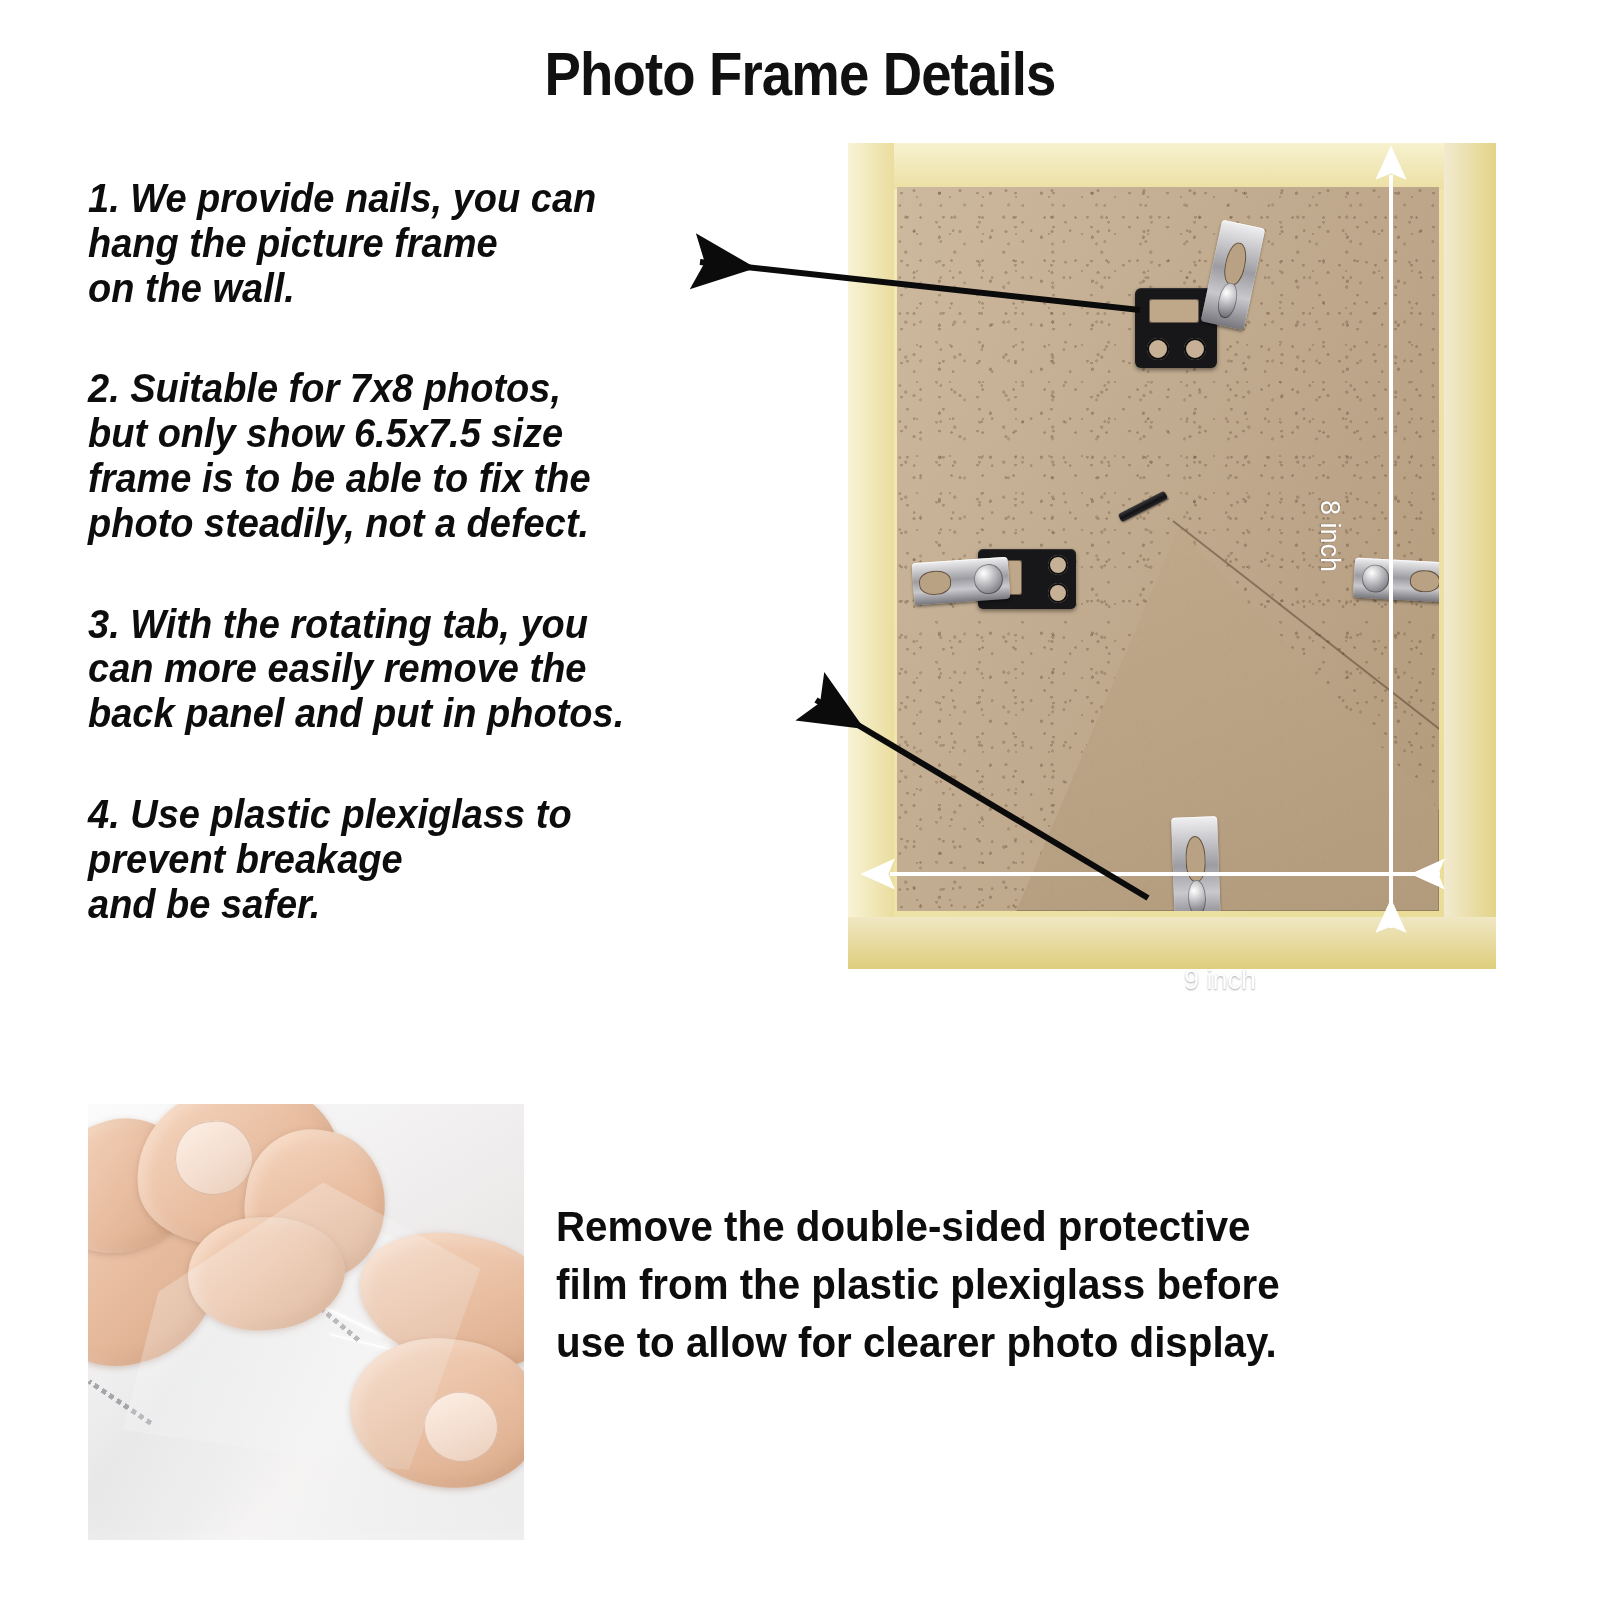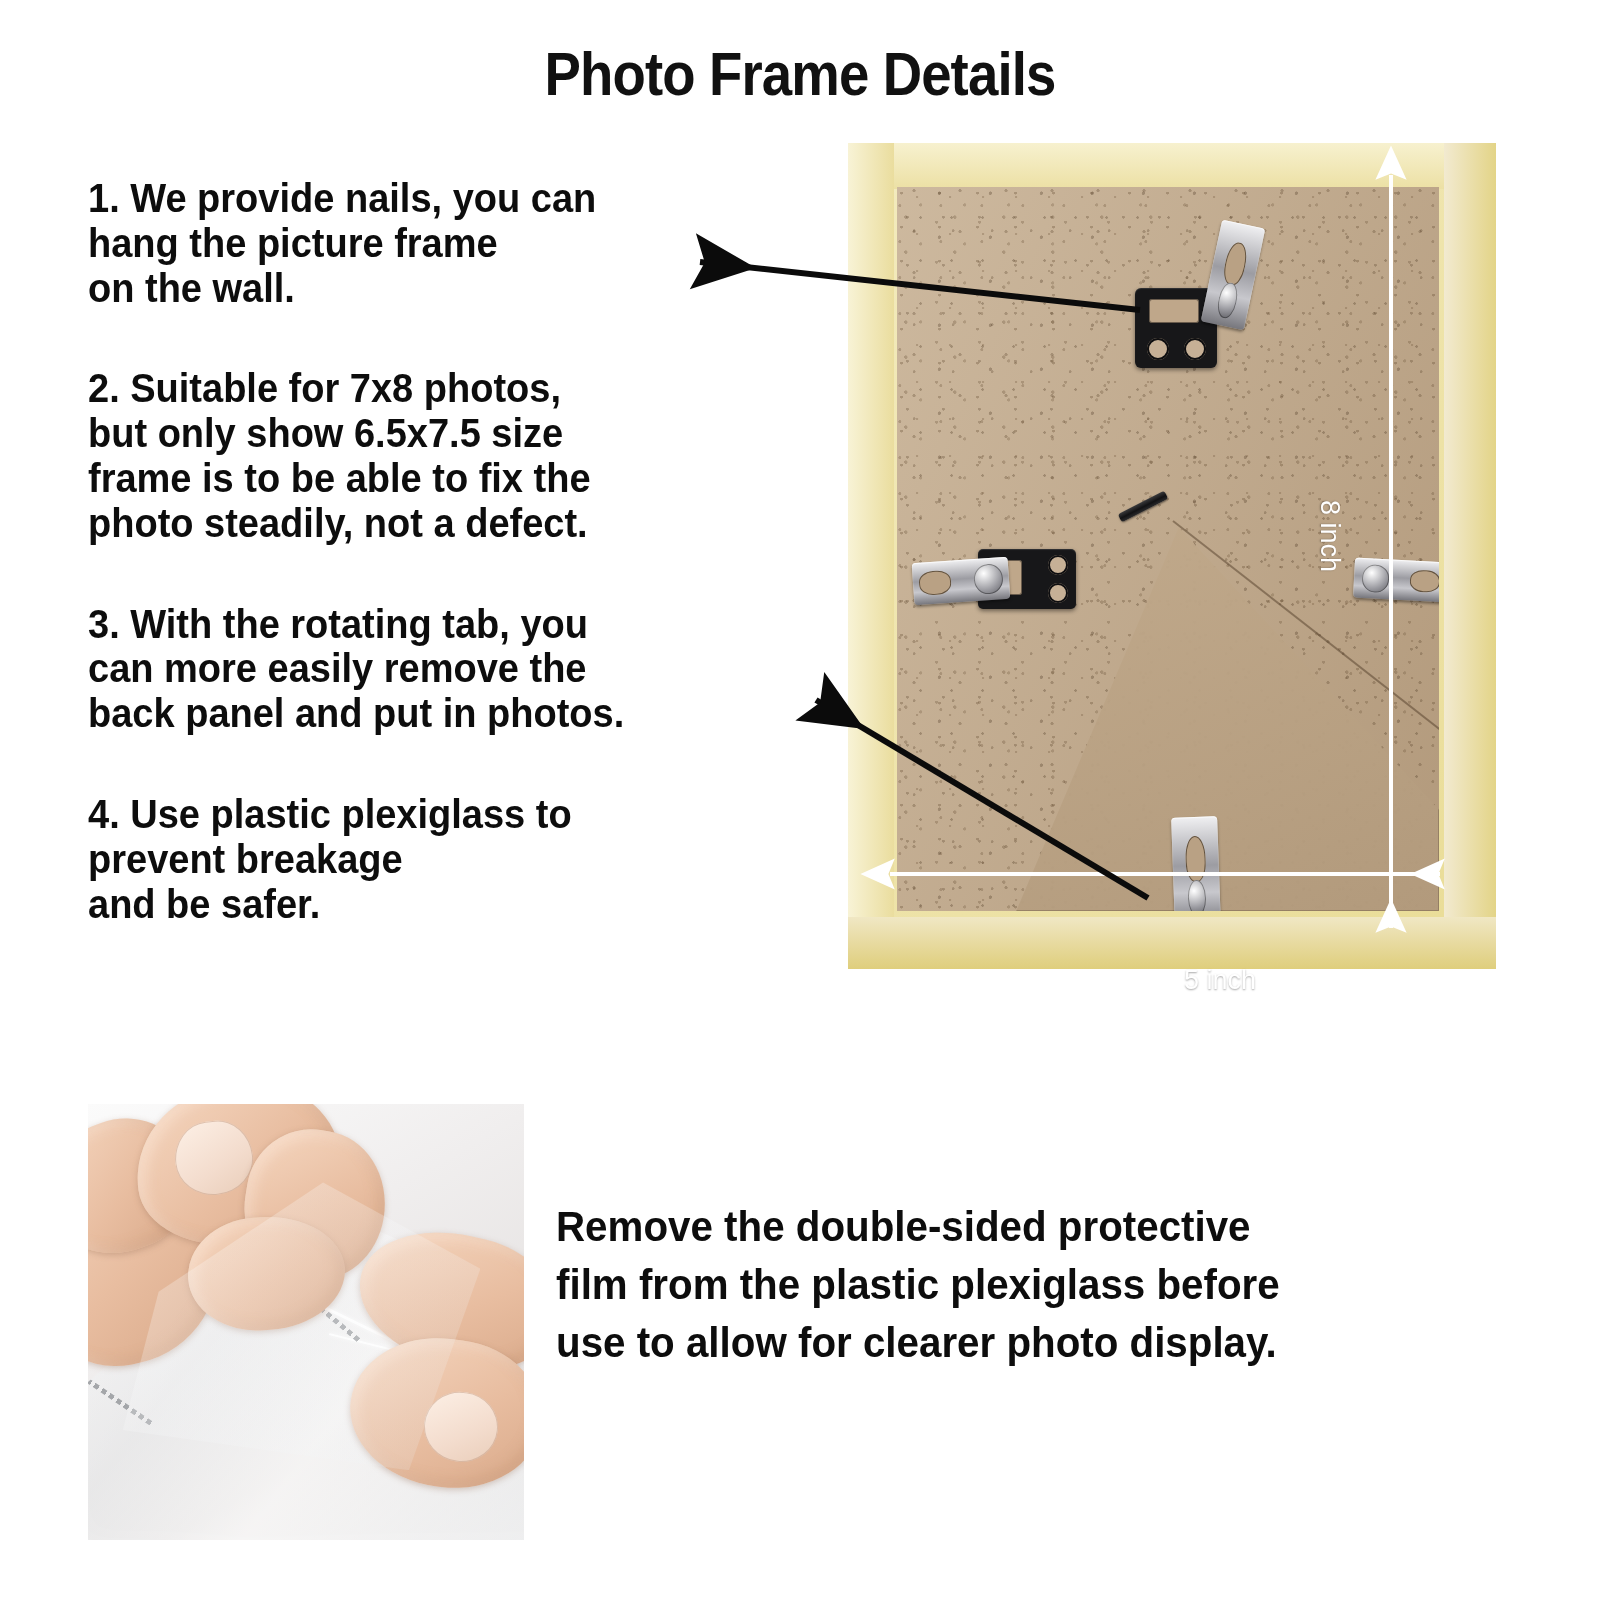--- a/index.html
+++ b/index.html
@@ -23,20 +23,21 @@
     transform:scaleX(0.88);
     transform-origin:center top;
     white-space:nowrap;
   }
 
   
   #instructions{
     position:absolute;
     left:88px;top:176px;
     width:730px;
+    font-style:italic;
   }
   .instr-item{
     font-size:40px;
     font-weight:bold;
     color:#0d0d0d;
     line-height:1.12;
     transform:scaleX(0.95);
     transform-origin:left top;
   }
   .instr-line{display:block;white-space:nowrap;}
@@ -446,21 +447,21 @@
       <defs>
         <marker id="wHead" markerWidth="9" markerHeight="9" refX="7.4" refY="4.5" orient="auto">
           <path d="M0,4.5 L8.6,0.6 L7.0,4.5 L8.6,8.4 Z" fill="#ffffff"></path>
         </marker>
       </defs>
 
       <line x1="42" y1="731" x2="592" y2="731" stroke="#ffffff" stroke-width="4" marker-start="url(#wHead)" marker-end="url(#wHead)"></line>
 
       <line x1="543" y1="32" x2="543" y2="785" stroke="#ffffff" stroke-width="4" marker-start="url(#wHead)" marker-end="url(#wHead)"></line>
     </svg>
-    <span class="dim-label" id="label-7inch">5 inch</span>
+    <span class="dim-label" id="label-7inch">9 inch</span>
     <span class="dim-label" id="label-8inch">8 inch</span>
   </div>
 </div>
 
 <svg id="leader-layer">
   <defs>
     <marker id="bHead" markerWidth="11" markerHeight="11" refX="9.4" refY="5.5" orient="auto">
       <path d="M0,5.5 L10.6,0.8 L8.6,5.5 L10.6,10.2 Z" fill="#0b0b0b"></path>
     </marker>
   </defs>

